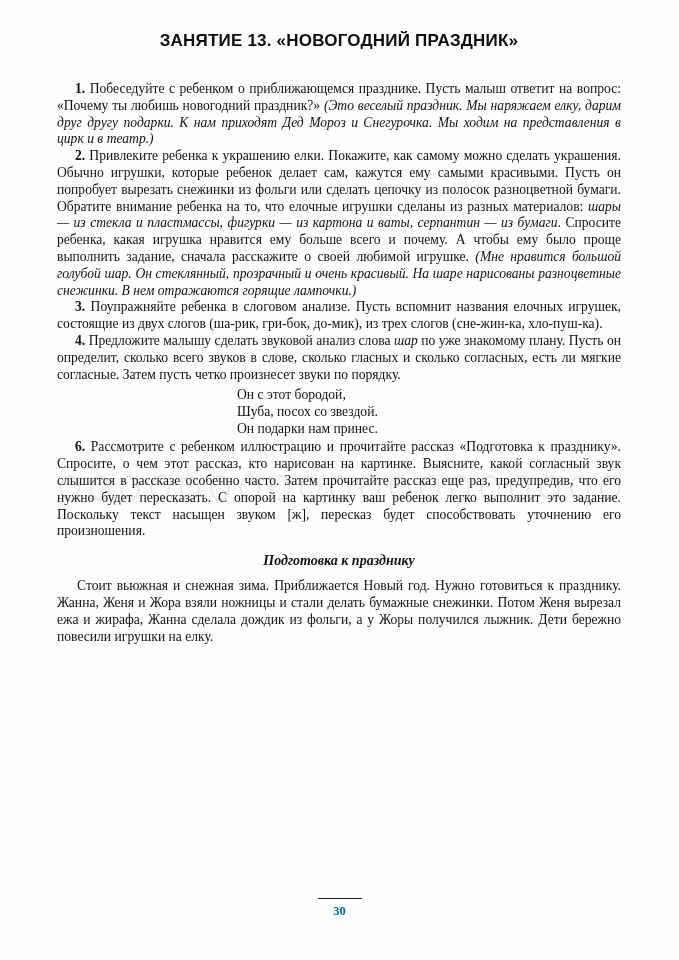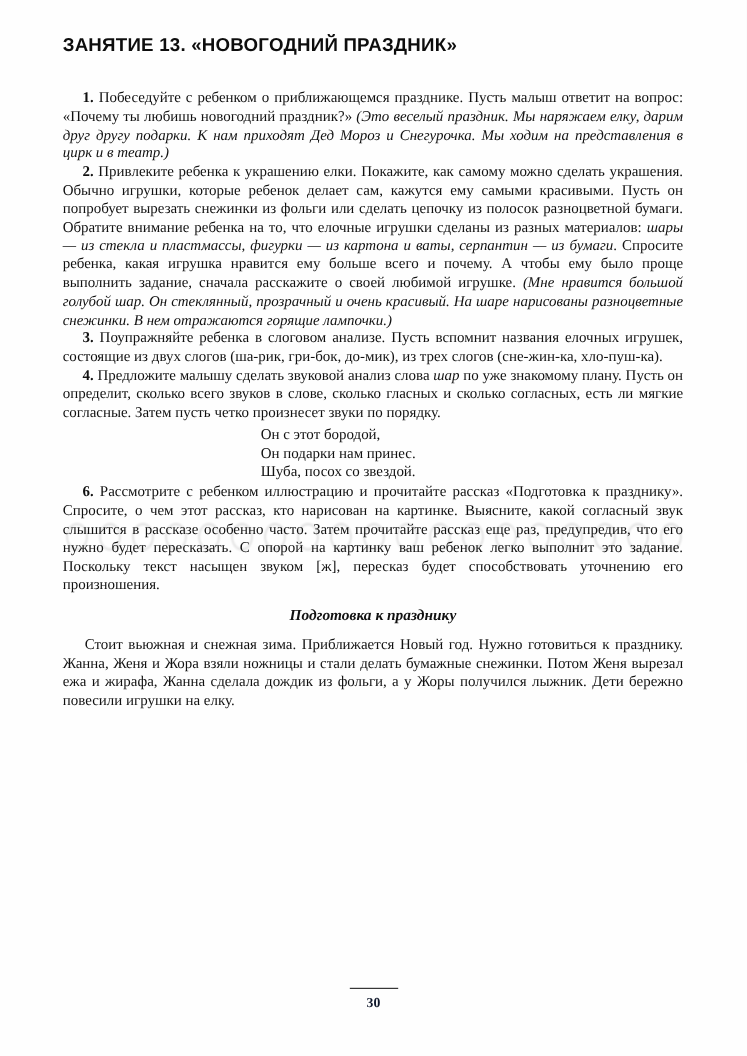--- a/index.html
+++ b/index.html
@@ -12,20 +12,21 @@
     font-family:"Liberation Serif","DejaVu Serif",serif;
     overflow:hidden;
   }
   .content{
     position:absolute;
     left:57px;top:0;width:564px;
     z-index:1;
   }
   .title{
     margin:31px 0 30px 0;
+    text-align:center;
     font-family:"Liberation Sans","DejaVu Sans",sans-serif;
     font-weight:bold;
     font-size:17px;
     letter-spacing:0.2px;
     color:#0d0d0d;
   }
   .para{
     margin:0;
     font-size:13.6px;
     line-height:16.8px;
@@ -66,21 +67,21 @@
     z-index:1;
   }
   .footer-rule{
     width:44px;height:0;
     border:0;border-top:1.4px solid #222;
     margin:0 auto 5px auto;
   }
   .page-number{
     font-size:12.5px;
     font-weight:bold;
-    color:#0f172a;
+    color:#0369a1;
   }
 </style>
 </head>
 <body>
 
 <div class="page">
 
   <div class="watermark"></div>
 
   <div class="content">
@@ -89,22 +90,22 @@
 
     <div id="instr-a">
         <p class="para"><span class="b">1.</span><span> Побеседуйте с ребенком о приближающемся празднике. Пусть малыш ответит на вопрос: «Почему ты любишь новогодний праздник?» </span><span class="i">(Это веселый праздник. Мы наряжаем елку, дарим друг другу подарки. К нам приходят Дед Мороз и Снегурочка. Мы ходим на представления в цирк и в театр.)</span></p>
         <p class="para"><span class="b">2.</span><span> Привлеките ребенка к украшению елки. Покажите, как самому можно сделать украшения. Обычно игрушки, которые ребенок делает сам, кажутся ему самыми красивыми. Пусть он попробует вырезать снежинки из фольги или сделать цепочку из полосок разноцветной бумаги. Обратите внимание ребенка на то, что елочные игрушки сделаны из разных материалов: </span><span class="i">шары — из стекла и пластмассы, фигурки — из картона и ваты, серпантин — из бумаги</span><span>. Спросите ребенка, какая игрушка нравится ему больше всего и почему. А чтобы ему было проще выполнить задание, сначала расскажите о своей любимой игрушке. </span><span class="i">(Мне нравится большой голубой шар. Он стеклянный, прозрачный и очень красивый. На шаре нарисованы разноцветные снежинки. В нем отражаются горящие лампочки.)</span></p>
         <p class="para"><span class="b">3.</span><span> Поупражняйте ребенка в слоговом анализе. Пусть вспомнит названия елочных игрушек, состоящие из двух слогов (ша-рик, гри-бок, до-мик), из трех слогов (сне-жин-ка, хло-пуш-ка).</span></p>
         <p class="para"><span class="b">4.</span><span> Предложите малышу сделать звуковой анализ слова </span><span class="i">шар</span><span> по уже знакомому плану. Пусть он определит, сколько всего звуков в слове, сколько гласных и сколько согласных, есть ли мягкие согласные. Затем пусть четко произнесет звуки по порядку.</span></p>
       </div>
 
     <div class="riddle" id="riddle-lines">
         <div class="riddle-line"><span>Он с этот бородой,</span></div>
+        <div class="riddle-line"><span>Шуба, посох со звездой.</span></div>
         <div class="riddle-line"><span>Он подарки нам принес.</span></div>
-        <div class="riddle-line"><span>Шуба, посох со звездой.</span></div>
       </div>
 
     <div id="instr-b">
         <p class="para"><span class="b">6.</span><span> Рассмотрите с ребенком иллюстрацию и прочитайте рассказ «Подготовка к празднику». Спросите, о чем этот рассказ, кто нарисован на картинке. Выясните, какой согласный звук слышится в рассказе особенно часто. Затем прочитайте рассказ еще раз, предупредив, что его нужно будет пересказать. С опорой на картинку ваш ребенок легко выполнит это задание. Поскольку текст насыщен звуком [ж], пересказ будет способствовать уточнению его произношения.</span></p>
       </div>
 
     <div class="story">
       <h2 class="story-heading">Подготовка к празднику</h2>
       <p class="para">Стоит вьюжная и снежная зима. Приближается Новый год. Нужно готовиться к празднику. Жанна, Женя и Жора взяли ножницы и стали делать бумажные снежинки. Потом Женя вырезал ежа и жирафа, Жанна сделала дождик из фольги, а у Жоры получился лыжник. Дети бережно повесили игрушки на елку.</p>
     </div>

